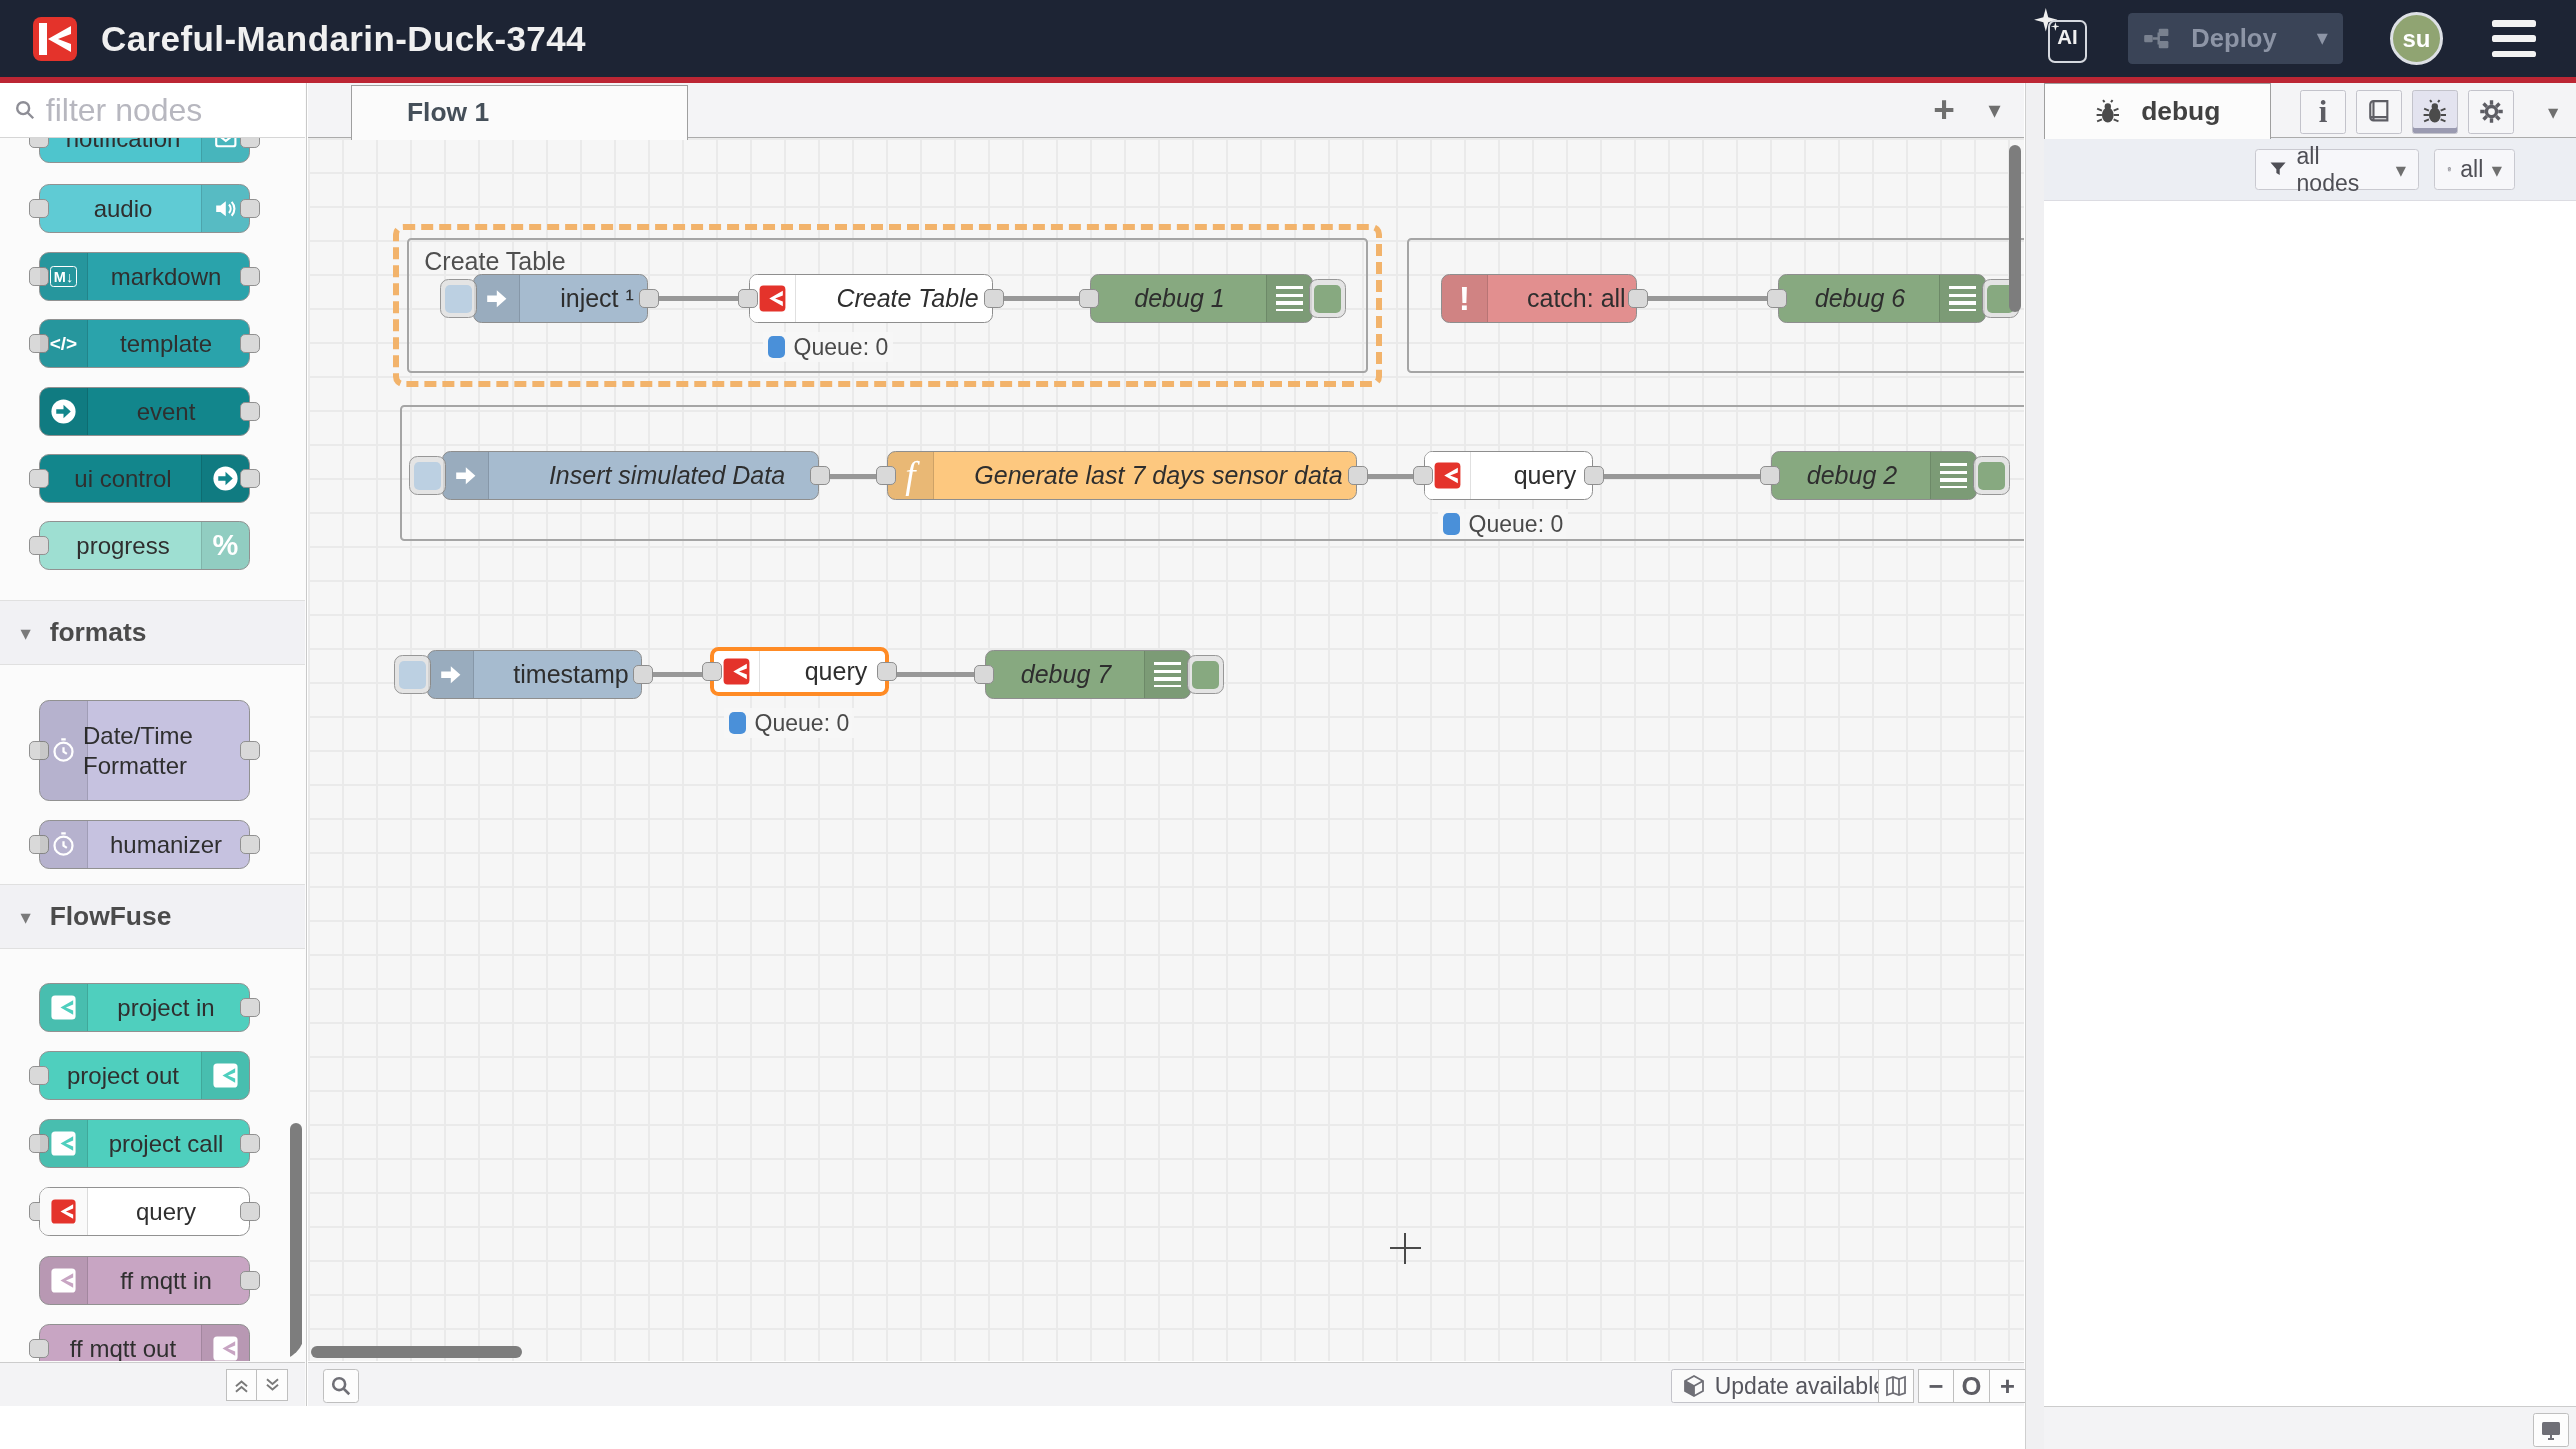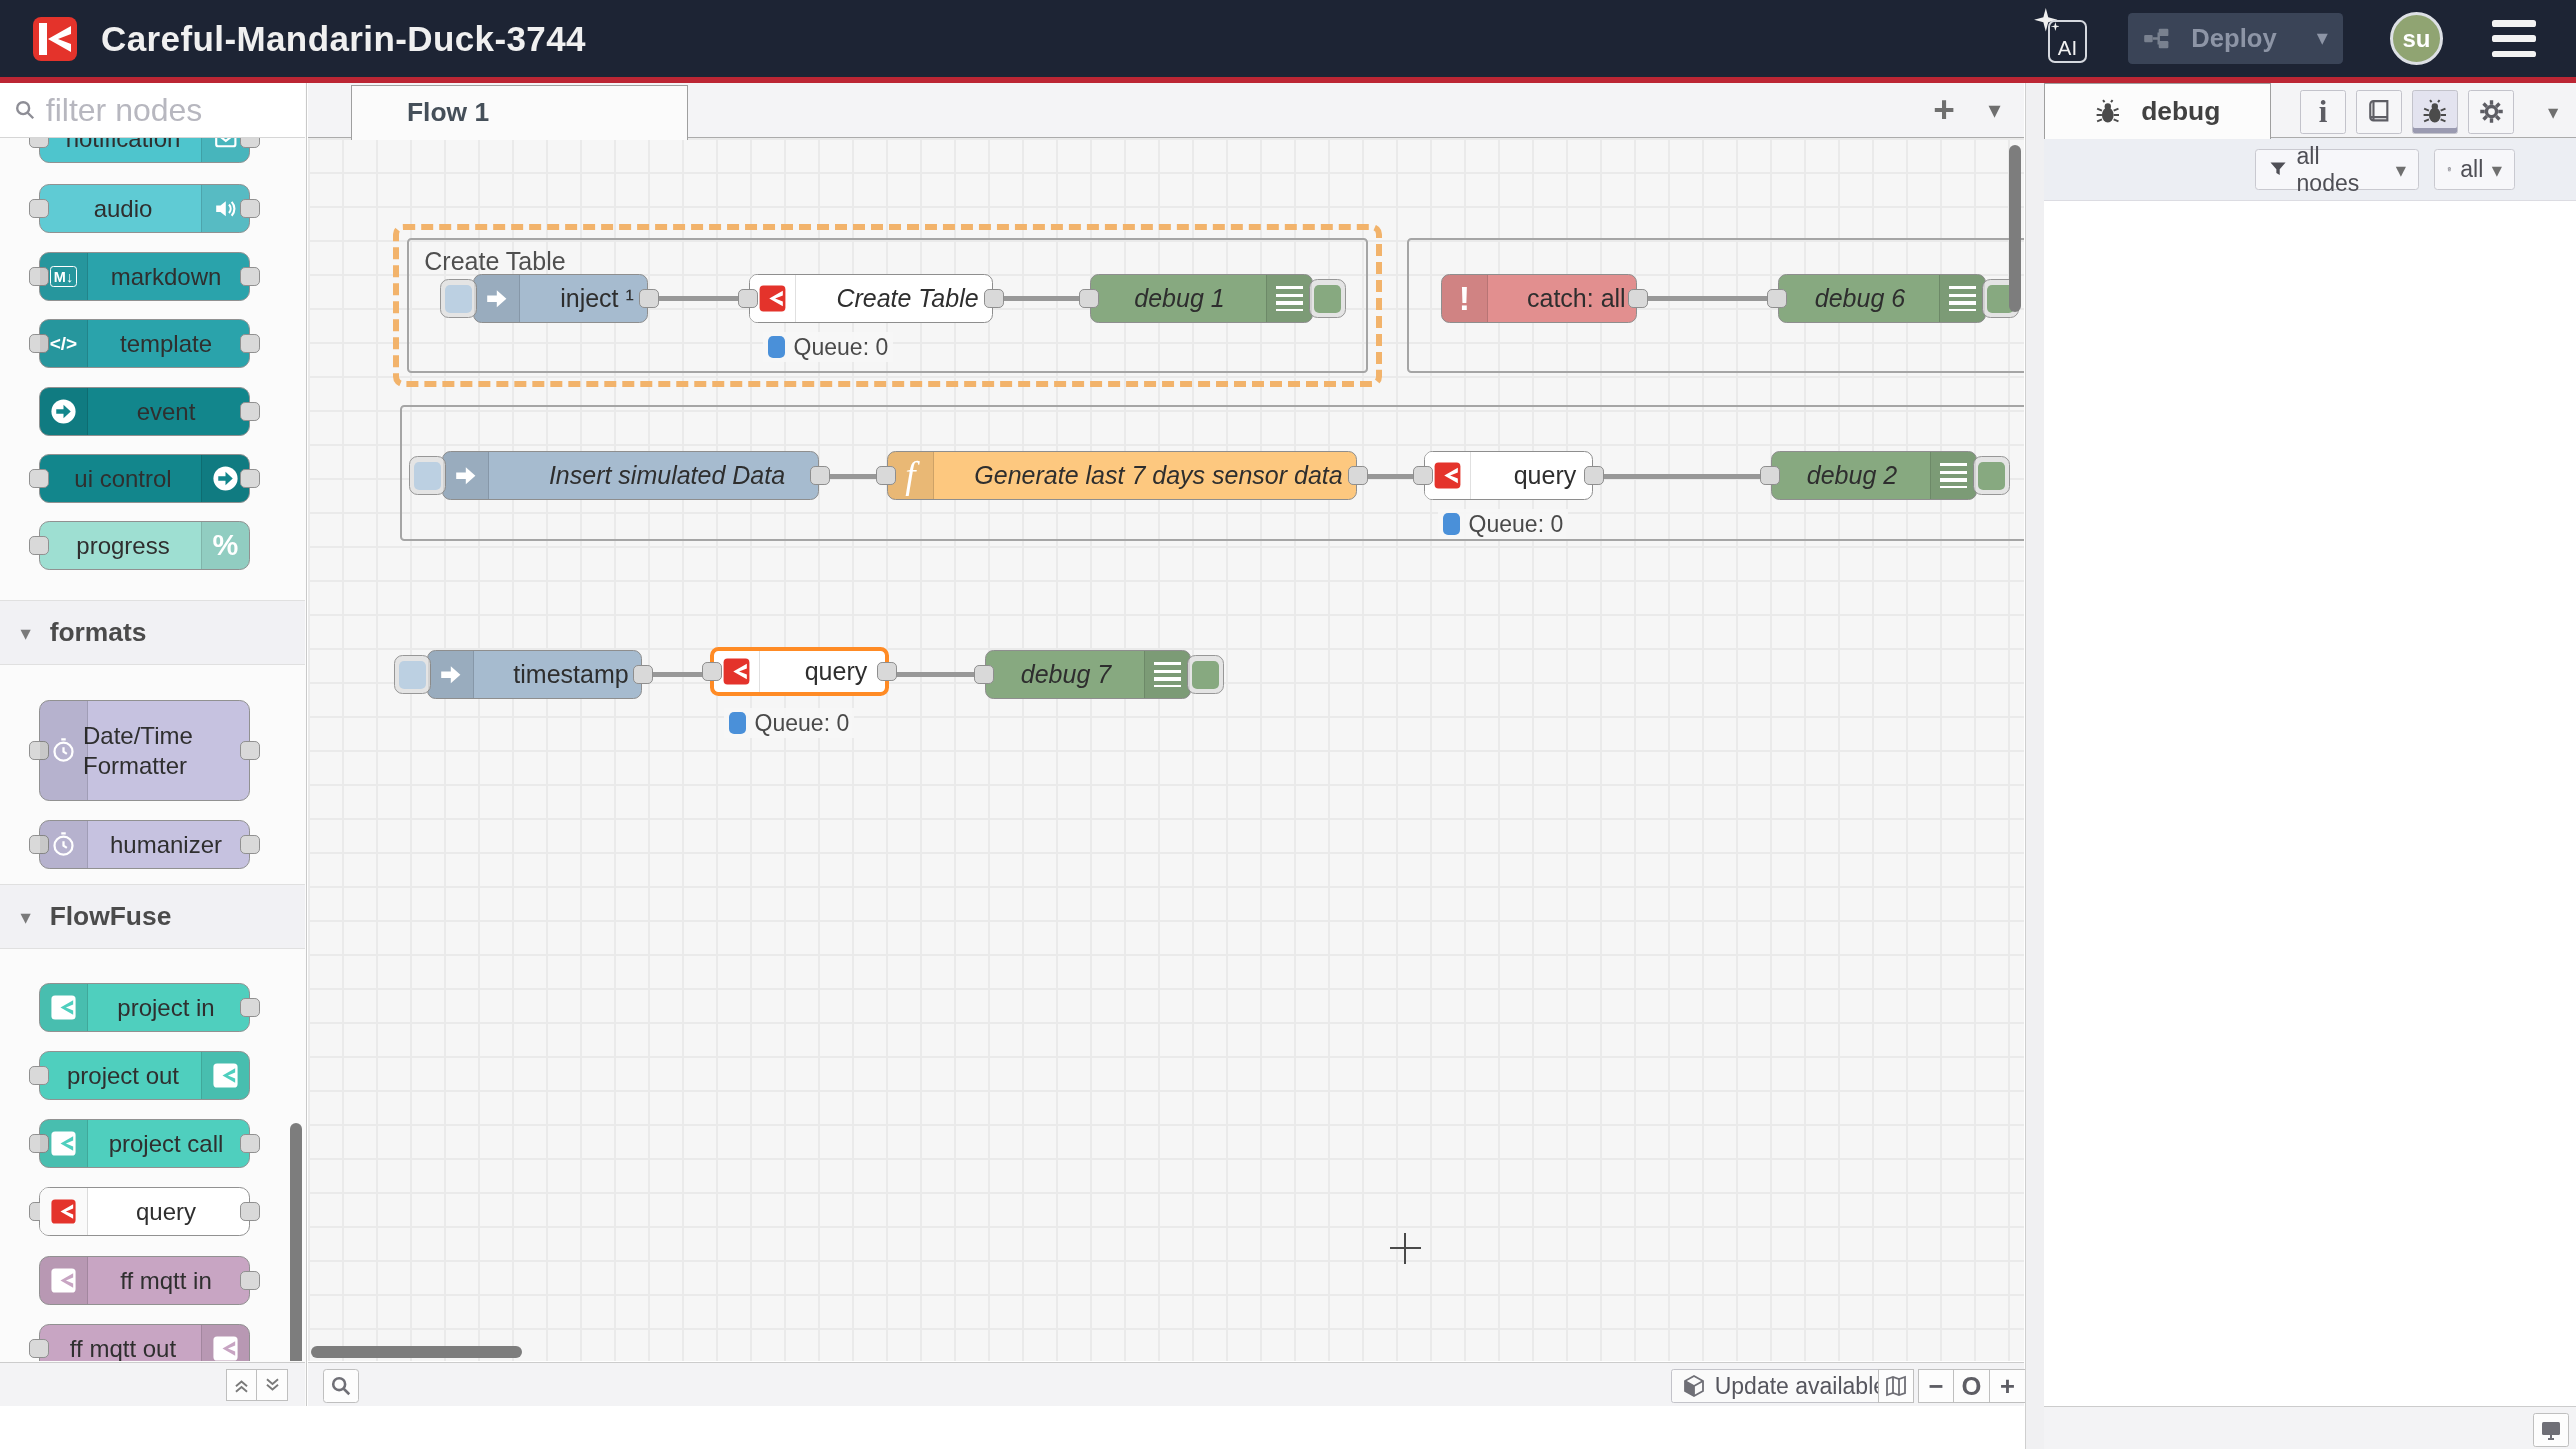--- a/index.html
+++ b/index.html
@@ -3,41 +3,41 @@
 <meta charset="utf-8">
 <style>
   * { margin:0; padding:0; box-sizing:border-box; }
   html,body { width:2576px; height:1450px; font-family:"Liberation Sans", sans-serif; overflow:hidden; background:#fff; }
 
   
   .header { position:absolute; left:0; top:0; width:2576px; height:77px; background:#1d2434; display:flex; align-items:center; }
   .logo { position:absolute; left:31px; top:14.5px; width:48px; height:48px; }
   .app-title { position:absolute; left:101px; top:0; height:77px; display:flex; align-items:center; color:#f0f0f0; font-size:35px; font-weight:bold; letter-spacing:0.4px; }
   .ai-btn { position:absolute; left:2038px; top:13.6px; width:49px; height:49px; }
-  .ai-box { position:absolute; right:0; bottom:0; width:39px; height:43px; border:2.6px solid #d5d8de; border-radius:6.8px; color:#f0f0f0; font-size:20.4px; font-weight:normal; display:flex; align-items:flex-end; justify-content:center; padding-bottom:1px; }
+  .ai-box { position:absolute; right:0; bottom:0; width:39px; height:43px; border:2.6px solid #d5d8de; border-radius:6.8px; color:#f0f0f0; font-size:20.4px; font-weight:bold; display:flex; align-items:flex-end; justify-content:center; padding-bottom:12px; }
   .ai-spark { position:absolute; left:-5.1px; top:-6.8px; }
   .deploy-btn { position:absolute; left:2128px; top:12.8px; width:215px; height:51px; background:#3a4457; border-radius:4.3px; display:flex; align-items:center; padding:0 15.3px; }
   .deploy-label { color:#8d95a6; font-size:25.6px; font-weight:600; margin-left:19px; }
   .deploy-caret { color:#8d95a6; font-size:22px; margin-left:auto; }
   .avatar { position:absolute; left:2390px; top:12px; width:53px; height:53px; border-radius:50%; background:#90a472; border:3.4px solid #dde0e5; color:#fff; font-size:24px; font-weight:bold; display:flex; align-items:center; justify-content:center; }
   .menu-btn { position:absolute; left:2492px; top:20.4px; width:44px; height:37px; display:flex; flex-direction:column; justify-content:space-between; }
   .menu-btn div { height:6.8px; background:#f2f2f2; border-radius:2.6px; }
   .red-line { position:absolute; left:0; top:77px; width:2576px; height:6px; background:#bc2634; }
 
   
   .palette { position:absolute; left:0; top:83px; width:307px; height:1323px; background:#fbfbfb; border-right:1.7px solid #c9c9c9; }
   .canvas-col { position:absolute; left:308px; top:83px; width:1716px; height:1323px; }
   .side-sep { position:absolute; left:2025px; top:83px; width:19.6px; height:1367px; background:#f0f0f2; border-left:1.7px solid #cfcfcf; border-right:1.7px solid #cfcfcf; }
   .sidebar { position:absolute; left:2044px; top:83px; width:532px; height:1367px; background:#fff; }
 
   
   .pal-search { position:absolute; left:0; top:0; width:305px; height:55px; background:#fff; border-bottom:1.7px solid #d6d6d6; display:flex; align-items:center; padding:0 13.6px; gap:10.2px; z-index:5; }
   .pal-search input { border:none; outline:none; font-size:32px; color:#555; width:221px; font-family:"Liberation Sans",sans-serif; background:transparent; }
   .pal-search input::placeholder { color:#b7b7bf; }
-  .pal-scroll { position:absolute; left:0; top:55px; width:305px; height:1223px; overflow:hidden; }
+  .pal-scroll { position:absolute; left:0; top:55px; width:305px; height:1223px; overflow:hidden;border-radius:30px; }
   .pal-footer { position:absolute; left:0; top:1279px; width:305px; height:44px; background:#f3f3f5; border-top:1.7px solid #ccc; }
   .pal-foot-btns { position:absolute; right:17px; top:6px; display:flex; }
   .pal-foot-btn { width:31px; height:32px; background:#fdfdfd; border:1.7px solid #bfbfbf; display:flex; align-items:center; justify-content:center; }
   .pal-foot-btn + .pal-foot-btn { border-left:none; }
 
   .pitem { position:absolute; left:39px; width:211px; height:49px; border:1.7px solid #919191; border-radius:10.2px; display:flex; align-items:center; justify-content:center; font-size:24px; color:#2f2f2f; }
   .pizone { position:absolute; top:0; bottom:0; width:48px; background:rgba(0,0,0,0.08); display:flex; align-items:center; justify-content:center; }
   .pizone.zl { left:0; border-right:1.7px solid rgba(0,0,0,0.12); border-radius:8.5px 0 0 8.5px; }
   .pizone.zr { right:0; border-left:1.7px solid rgba(0,0,0,0.12); border-radius:0 8.5px 8.5px 0; }
   .pport { position:absolute; width:20.4px; height:19px; background:#d9d9d9; border:1.7px solid #909090; border-radius:5.1px; top:50%; margin-top:-9.4px; }

